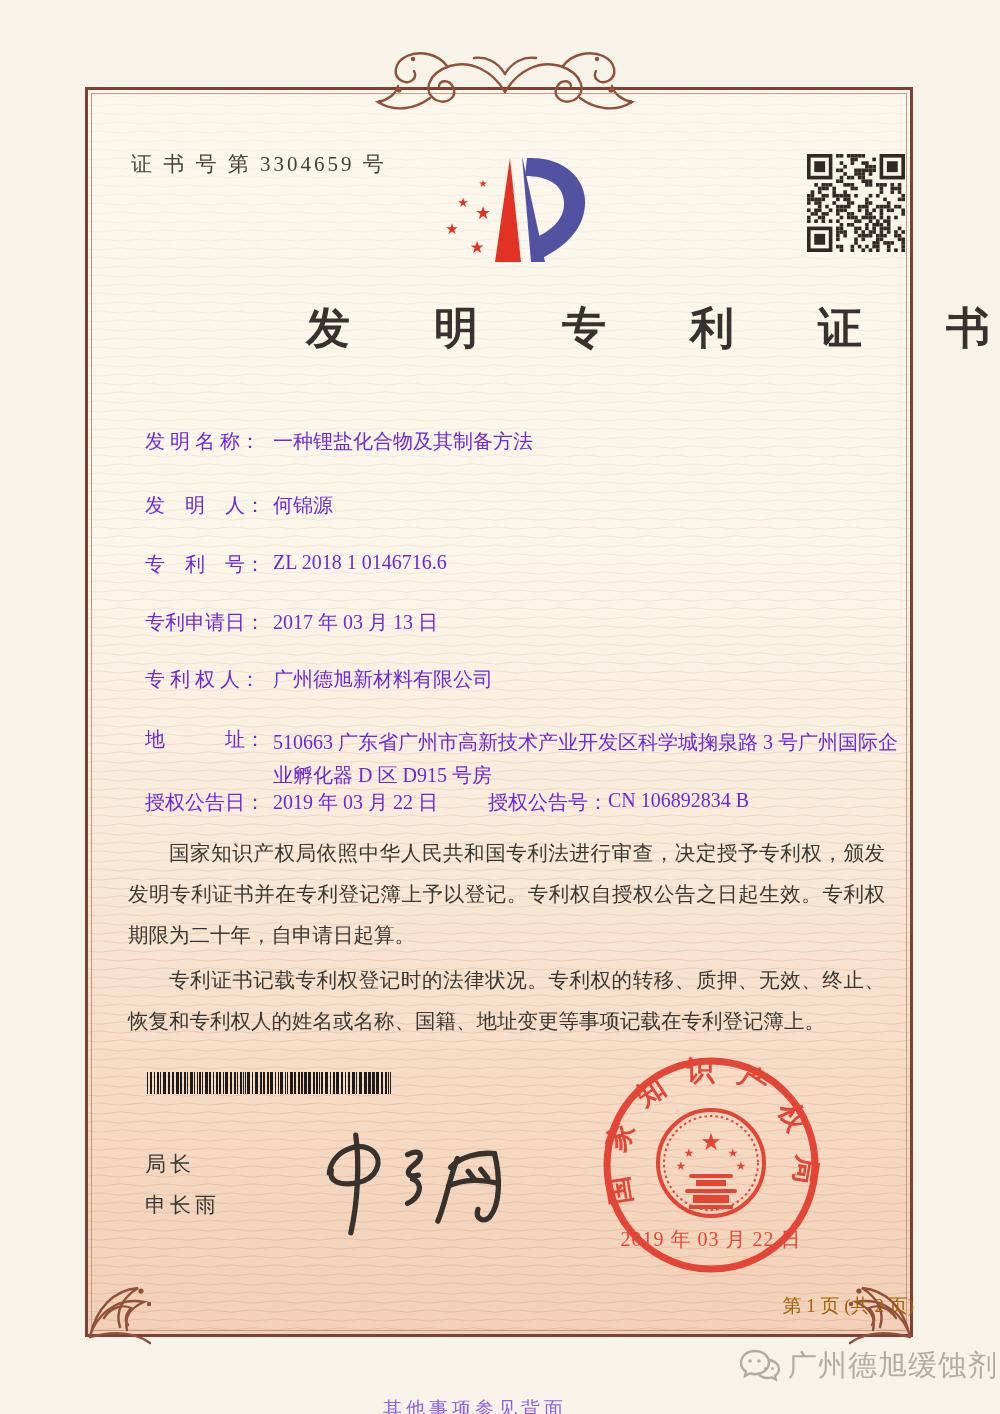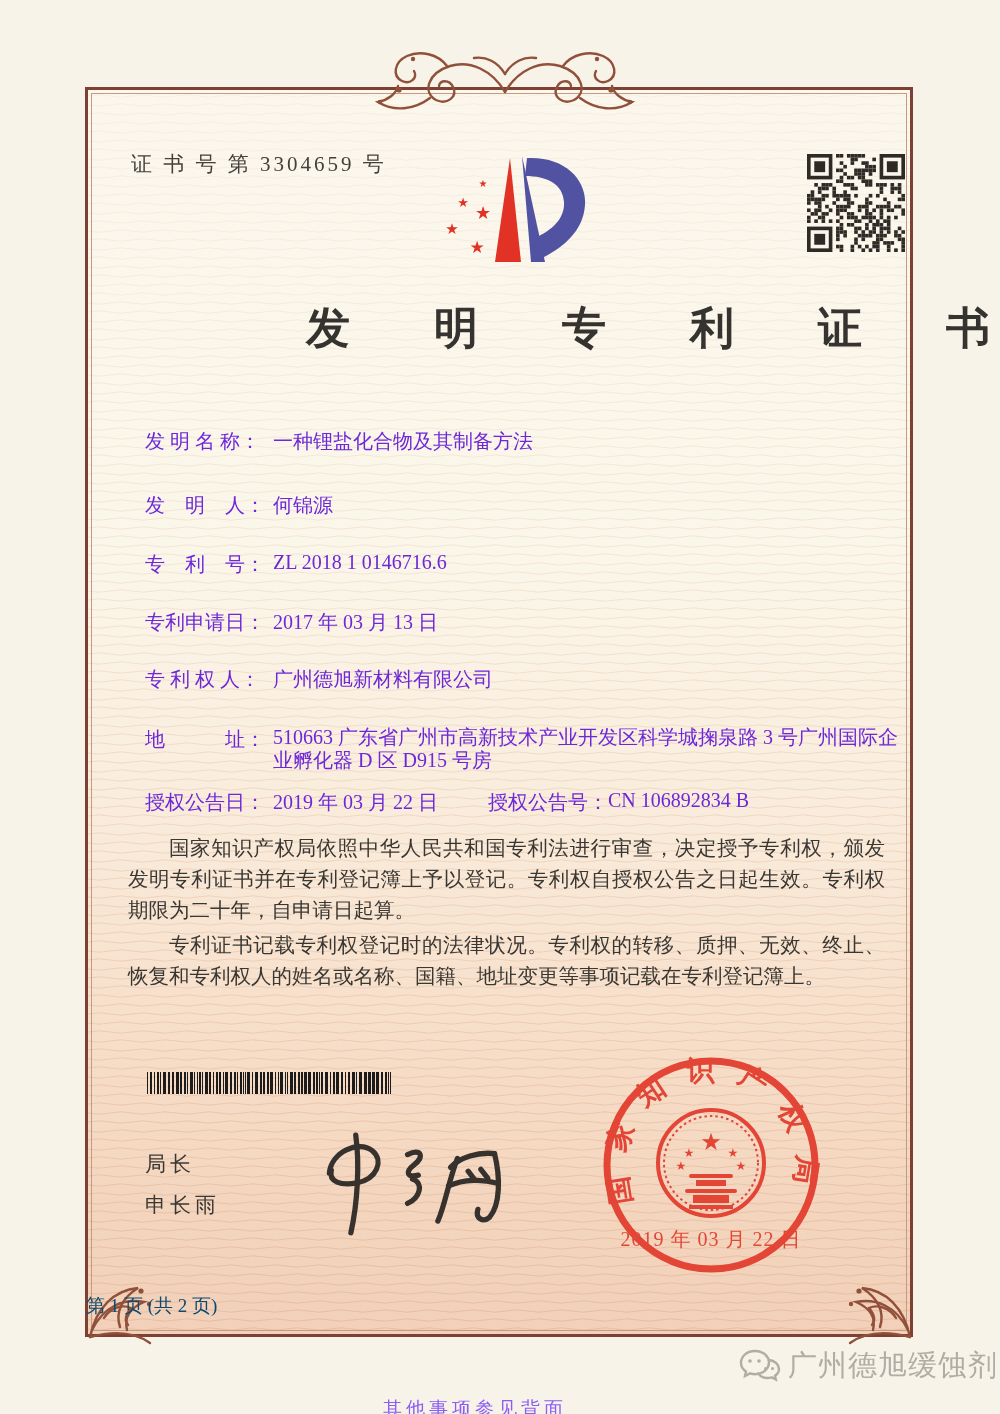--- a/index.html
+++ b/index.html
@@ -26,29 +26,29 @@
     left:131px;top:150px;font-size:21px;letter-spacing:3px;color:#44413c;white-space:pre;
   }
   .title{
     left:0;top:299px;width:1000px;text-align:right;
     font-size:44px;font-weight:700;color:#35332f;
     letter-spacing:10px;word-spacing:16px;white-space:pre;
   }
   .field-row{left:145px;font-size:20px;color:#6d28d9;white-space:nowrap;}
   .field-label{display:inline-block;width:128px;white-space:pre;vertical-align:top;}
   .field-value{white-space:pre;}
-  .field-value.wrap{display:inline-block;width:628px;white-space:pre-wrap;line-height:23px;}
+  .field-value.wrap{display:inline-block;width:628px;white-space:pre-wrap;line-height:33px;}
   .grant-right{left:488px;}
   .paragraphs{
-    left:128px;top:833px;width:757px;font-size:20.5px;line-height:31px;
+    left:128px;top:833px;width:757px;font-size:20.5px;line-height:41px;
     color:#3a3732;text-align:justify;
   }
   .paragraphs p{margin:0 0 4px 0;text-indent:2em;}
   .signer{left:145px;font-size:21px;color:#3a3834;letter-spacing:4px;}
-  .page-footer{left:86px;top:1293px;width:828px;text-align:left;font-size:19px;color:#0c4a6e;}
+  .page-footer{left:86px;top:1293px;width:828px;text-align:right;font-size:19px;color:#a16207;}
   .back-note{left:383px;top:1396px;font-size:19px;letter-spacing:4px;color:#8b5cf6;}
   .watermark{left:738px;top:1346px;display:flex;align-items:center;gap:6px;color:#b1ada4;}
   .watermark-text{font-size:29px;letter-spacing:1px;font-family:Liberation Mono, monospace;}
   svg{display:block;}
 </style>
 </head>
 <body>
 
 <div class="abs frame">
   <svg id="waves" viewBox="0 0 822 1244" preserveAspectRatio="none">

